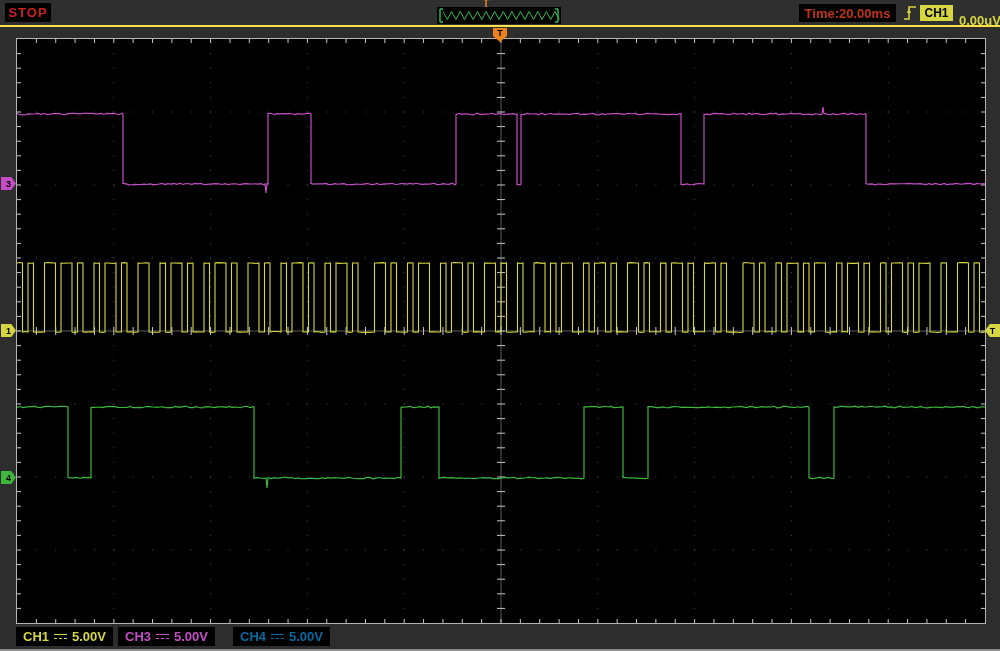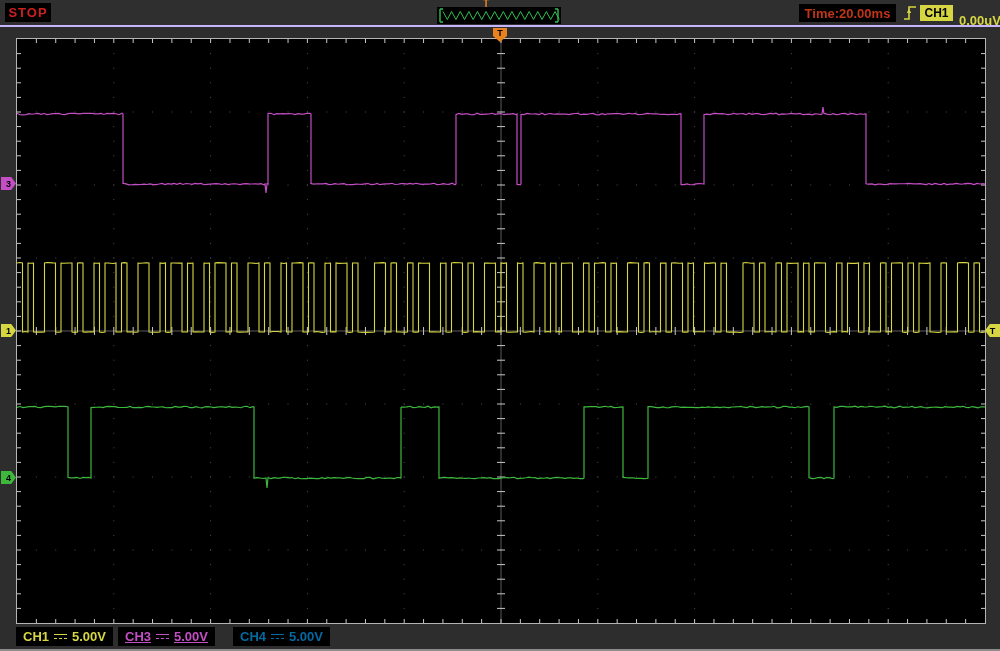--- a/index.html
+++ b/index.html
@@ -1,20 +1,20 @@
 <!DOCTYPE html>
 <html><head>
 <meta charset="utf-8">
 <style>
   html,body{margin:0;padding:0;background:#1a1a1a;}
   #screen{position:relative;width:1000px;height:651px;background:#2d2d2d;overflow:hidden;
           font-family:"Liberation Sans",sans-serif;-webkit-font-smoothing:antialiased;}
   
   #topbar{position:absolute;left:0;top:0;width:1000px;height:25px;background:#2f2f2f;
-          border-bottom:2px solid #c4b5fd;}
+          border-bottom:2px solid #fde047;}
   .blkbox{position:absolute;background:#000;display:flex;align-items:center;justify-content:center;}
   #stop-box{left:5px;top:3px;width:46px;height:19px;color:#cc2020;font-size:13px;font-weight:bold;letter-spacing:1px;}
   #preview-box{left:437px;top:7px;width:124px;height:17px;}
   #preview-tmark{position:absolute;left:483px;top:-2px;color:#e8821e;font-size:10px;font-weight:bold;}
   #time-box{left:799px;top:4px;width:97px;height:18px;color:#c23418;font-size:13px;font-weight:bold;}
   #trig-slope{position:absolute;left:903px;top:4px;width:15px;height:18px;}
   #trig-src{position:absolute;left:920px;top:5px;width:33px;height:16px;background:#d6d642;color:#000;
             font-size:12px;font-weight:bold;display:flex;align-items:center;justify-content:center;}
   #trig-lvl{position:absolute;left:959px;top:13px;color:#d6d642;font-size:13px;font-weight:bold;}
   
@@ -951,21 +951,21 @@
     <div id="rmark" style="left: 985px; top: 297px;">T</div>
     <div id="tmark" style="left: 493px; top: 1px;">T</div>
   </div>
 
   <div id="botbar">
     <div class="chbox" id="ch1box" style="left: 16px; color: rgb(214, 214, 66);">
       <span>CH1</span>
       <span class="coup"></span>
       <span>5.00V</span>
     </div>
-    <div class="chbox" id="ch3box" style="left: 118px; color: rgb(196, 78, 196); text-decoration: underline;">
+    <div class="chbox" id="ch3box" style="left: 118px; color: rgb(196, 78, 196);">
       <span>CH3</span>
       <span class="coup"></span>
       <span>5.00V</span>
     </div>
     <div class="chbox" id="ch4box" style="left: 233px; color: #0369a1; align-items: center;">
       <span>CH4</span>
       <span class="coup"></span>
       <span>5.00V</span>
     </div>
   </div>

